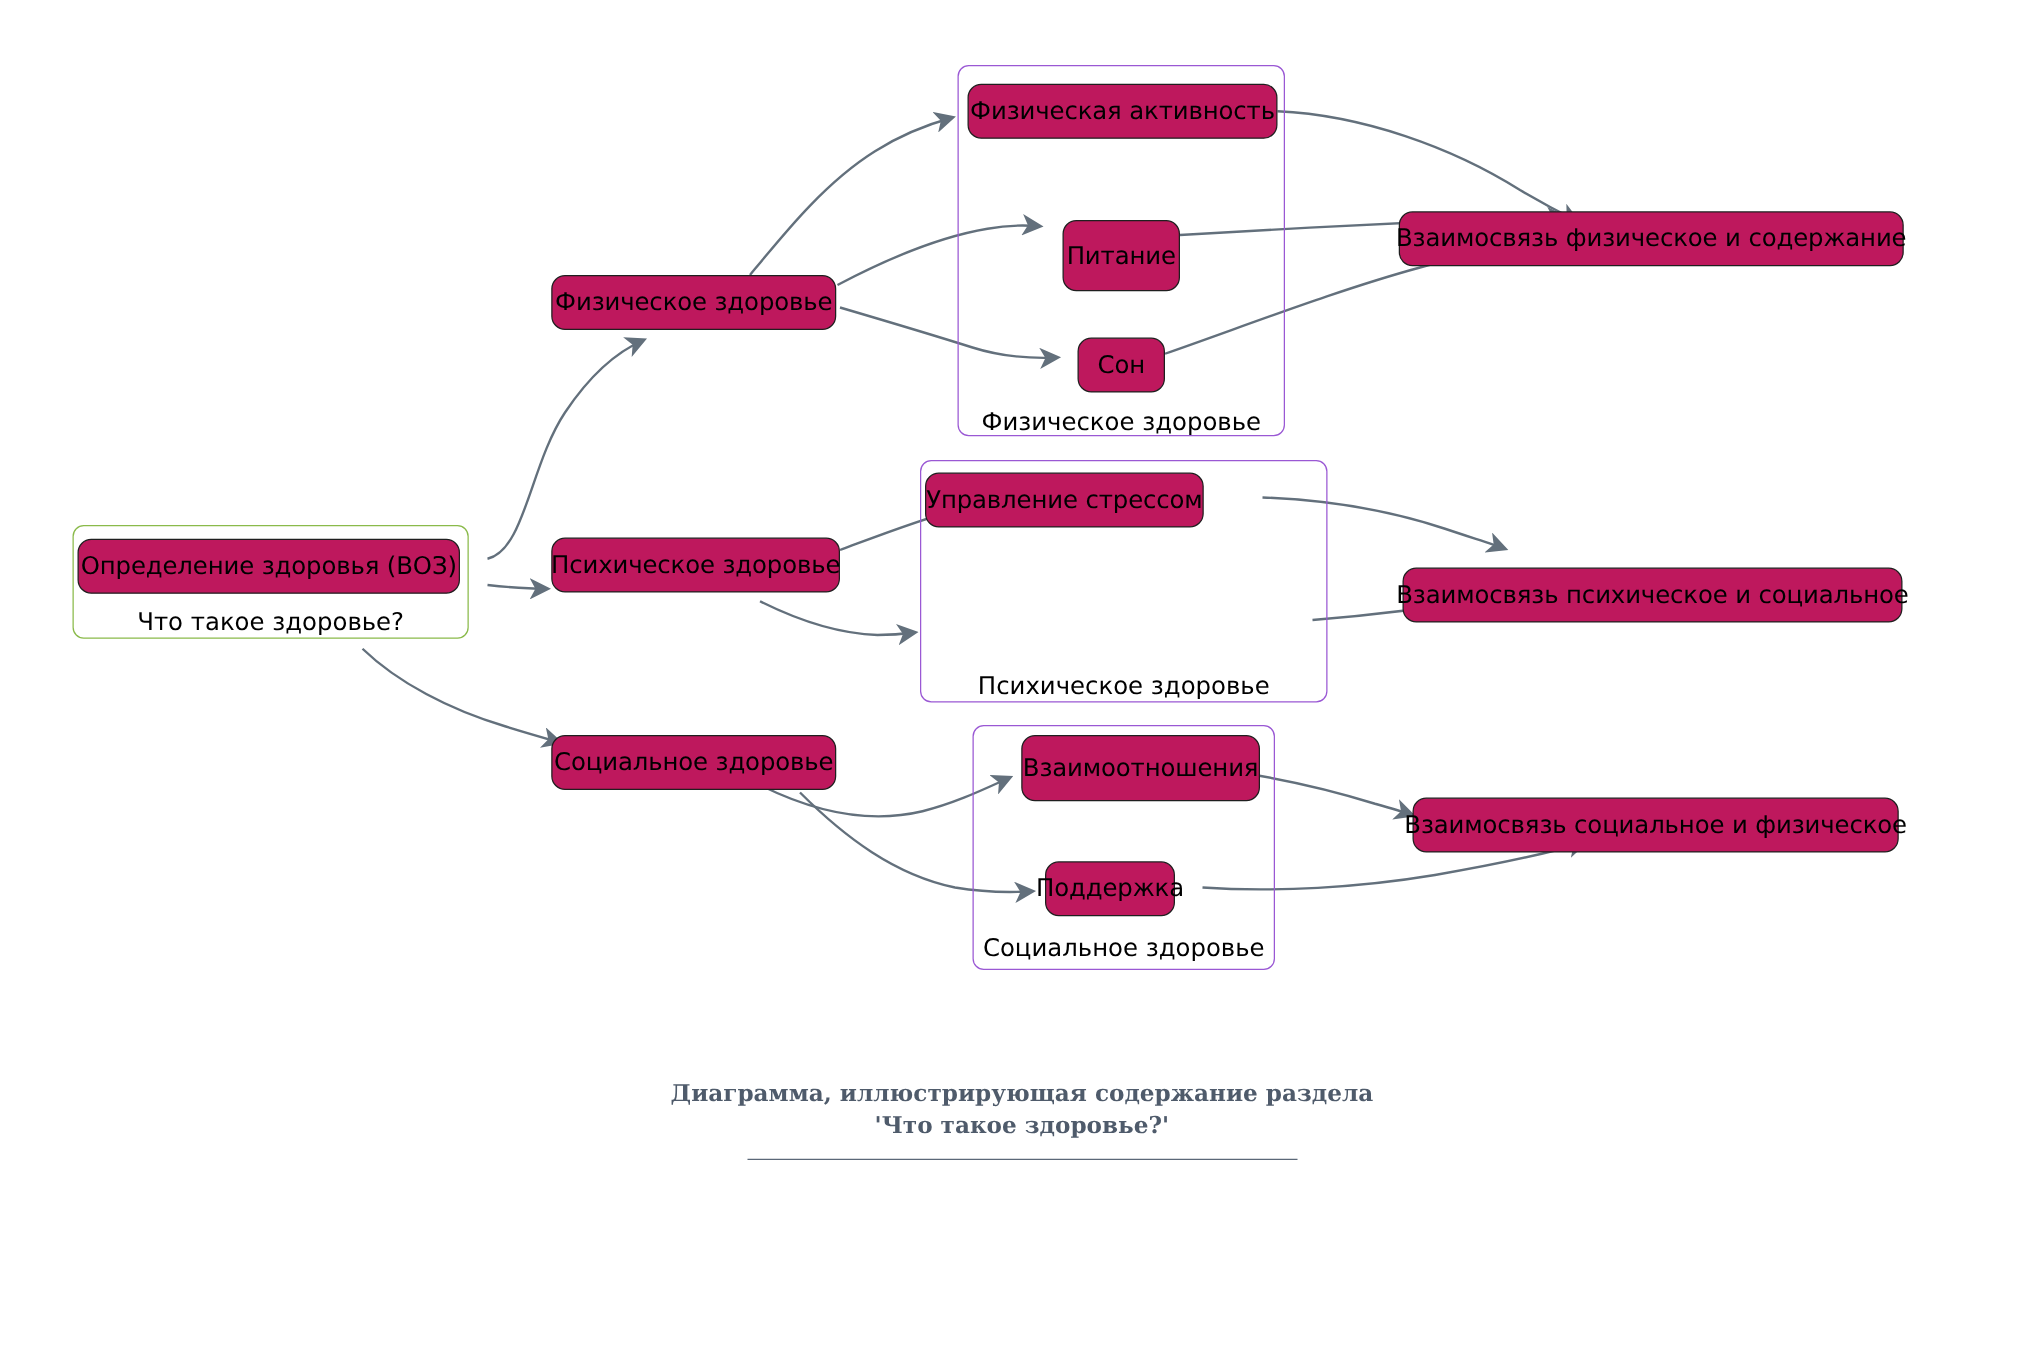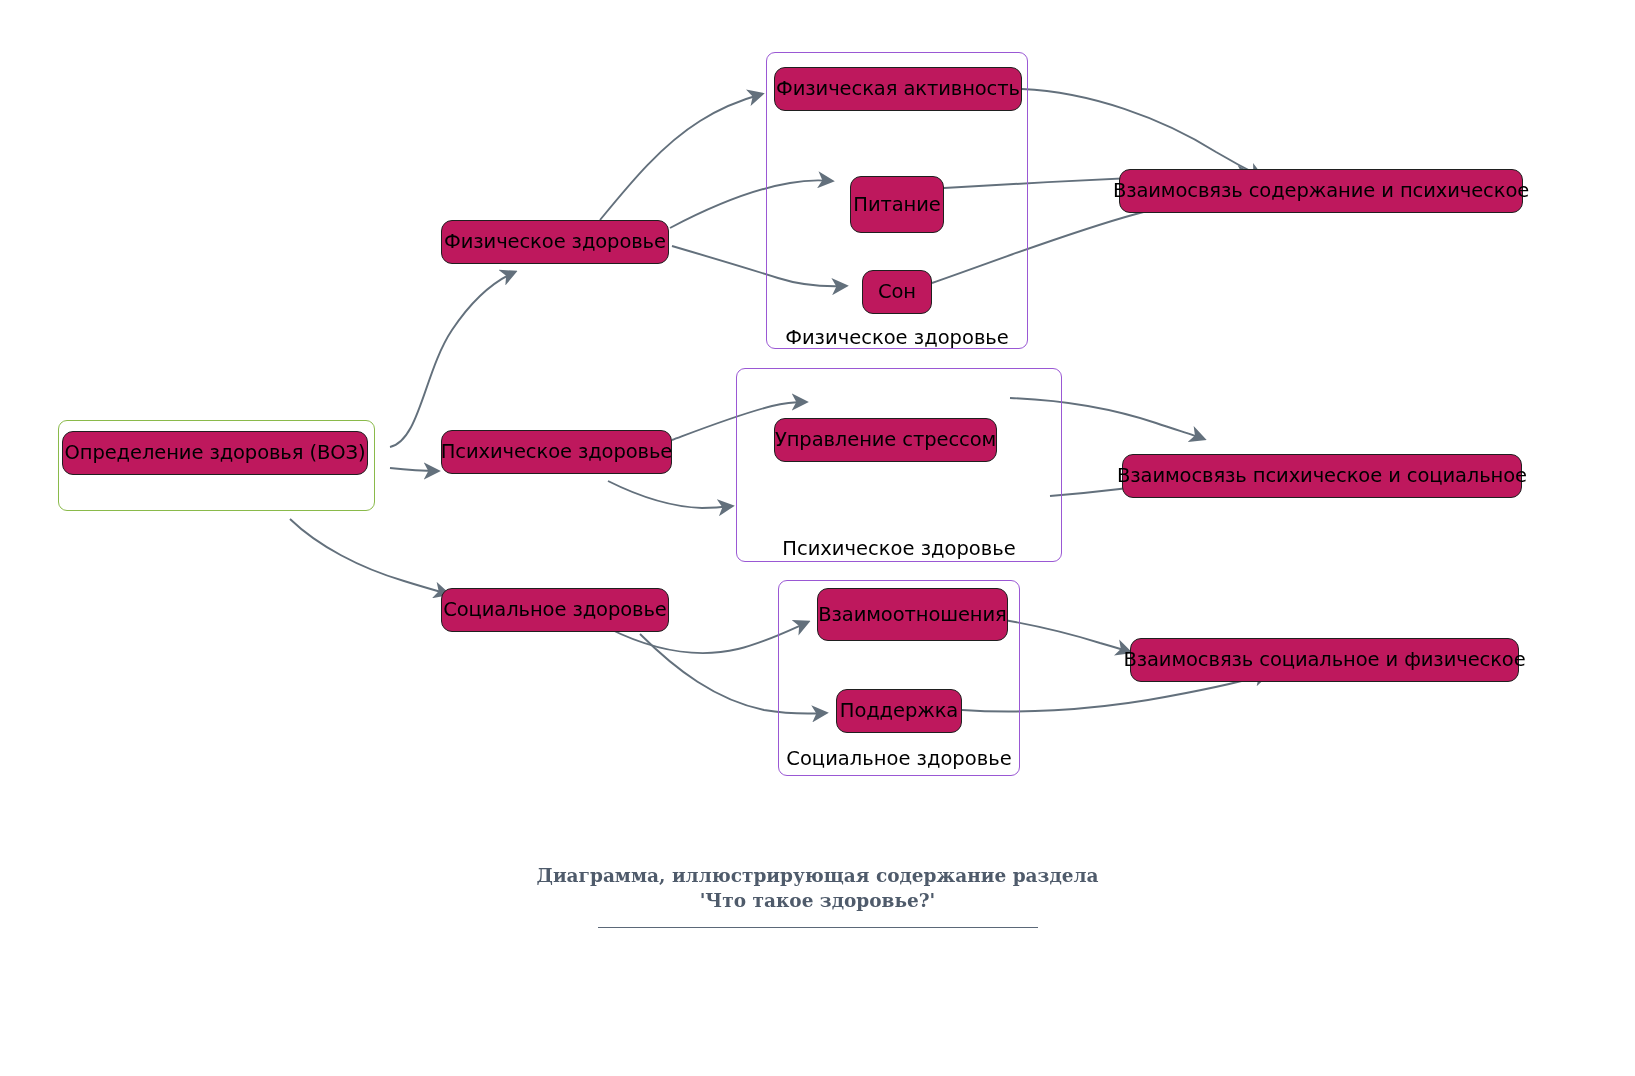--- a/index.html
+++ b/index.html
@@ -125,20 +125,21 @@
 
       <path d="M 1010 398 C 1064 400 1114 409 1156 423 C 1180 431 1196 436 1204 439"></path>
       <path d="M 1050 496 C 1100 492 1154 485 1196 478 C 1220 474 1236 471 1244 469"></path>
 
       <path d="M 992 618 C 1030 624 1068 633 1100 643 C 1114 647 1124 650 1130 652"></path>
       <path d="M 962 710 C 1020 714 1088 710 1148 700 C 1200 691 1244 681 1268 674"></path>
     </g>
   </svg>
 
   <div class="cluster green" style="left:58px; top:420px; width:317px; height:91px;"></div>
+  <div class="cluster-label" style="left:58px; top:486px; width:317px;">Что такое здоровье?</div>
 
   <div class="cluster" style="left:766px; top:52px; width:262px; height:297px;"></div>
   <div class="cluster-label" style="left:766px; top:326px; width:262px;">Физическое здоровье</div>
 
   <div class="cluster" style="left:736px; top:368px; width:326px; height:194px;"></div>
   <div class="cluster-label" style="left:736px; top:537px; width:326px;">Психическое здоровье</div>
 
   <div class="cluster" style="left:778px; top:580px; width:242px; height:196px;"></div>
   <div class="cluster-label" style="left:778px; top:747px; width:242px;">Социальное здоровье</div>
 
@@ -149,28 +150,28 @@
   <div class="node" style="left:441px; top:430px; width:231px; height:44px;">Психическое здоровье</div>
 
   <div class="node" style="left:441px; top:588px; width:228px; height:44px;">Социальное здоровье</div>
 
   <div class="node" style="left:774px; top:67px; width:248px; height:44px;">Физическая активность</div>
 
   <div class="node" style="left:850px; top:176px; width:94px; height:57px;">Питание</div>
 
   <div class="node" style="left:862px; top:270px; width:70px; height:44px;">Сон</div>
 
-  <div class="node" style="left:774px; top:378px; width:223px; height:44px;margin-top:40px;">Управление стрессом</div>
+  <div class="node" style="left:740px; top:378px; width:223px; height:44px;">Управление стрессом</div>
 
 
   <div class="node" style="left:817px; top:588px; width:191px; height:53px;">Взаимоотношения</div>
 
-  <div class="node" style="left:836px; top:689px; width:126px; height:44px;">Поддержка</div>
+  <div class="node" style="left:836px; top:689px; width:104px; height:44px;">Поддержка</div>
 
-  <div class="node" style="left:1119px; top:169px; width:404px; height:44px;">Взаимосвязь содержание и психическое</div>
+  <div class="node" style="left:1119px; top:169px; width:404px; height:44px;">Взаимосвязь физическое и содержание</div>
 
   <div class="node" style="left:1122px; top:430px; width:400px; height:44px;margin-top:24px;">Взаимосвязь психическое и социальное</div>
 
   <div class="node" style="left:1130px; top:638px; width:389px; height:44px;">Взаимосвязь социальное и физическое</div>
 
   <div id="footer" style="top:864px;">
     <p class="footer-title">Диаграмма, иллюстрирующая содержание раздела
 'Что такое здоровье?'</p>
     <div class="footer-rule"></div>
   </div>

